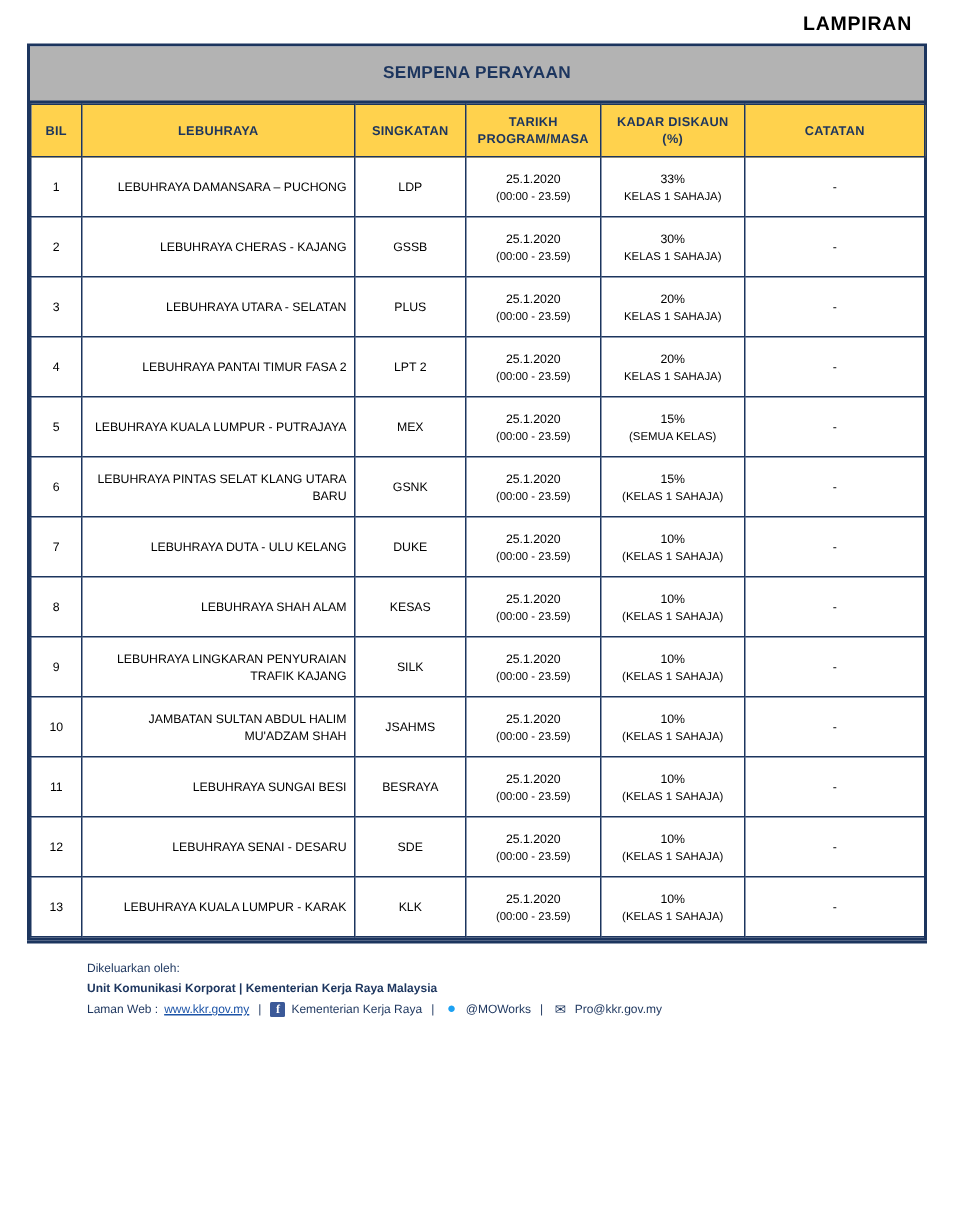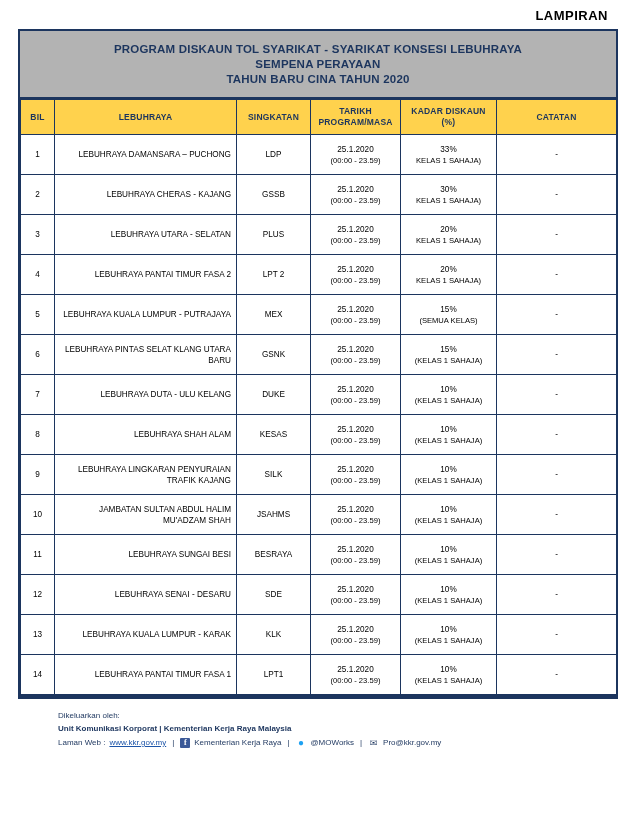--- a/index.html
+++ b/index.html
@@ -156,23 +156,21 @@
 </head>
 <body>
 
 <div class="page">
 
   <div class="lampiran">LAMPIRAN</div>
 
   <div class="doc-frame">
 
     <div class="title-band">
-      <div class="line">PROGRAM DISKAUN TOL SYARIKAT - SYARIKAT KONSESI LEBUHRAYA</div>
       <div class="line">SEMPENA PERAYAAN</div>
-      <div class="line">TAHUN BARU CINA TAHUN 2020</div>
     </div>
 
 
     <table class="main">
       <colgroup>
         <col class="col-bil">
         <col class="col-lebuhraya">
         <col class="col-singkatan">
         <col class="col-tarikh">
         <col class="col-kadar">
@@ -360,34 +358,20 @@
           <td class="c-kadar">
             <div>10%</div>
             <div class="sub">(KELAS 1 SAHAJA)</div>
           </td>
           <td class="c-catatan">-</td>
         </tr>
         <tr>
           <td class="c-bil">13</td>
           <td class="c-name">LEBUHRAYA KUALA LUMPUR - KARAK</td>
           <td class="c-sing">KLK</td>
-          <td class="c-tarikh">
-            <div>25.1.2020</div>
-            <div class="small">(00:00 - 23.59)</div>
-          </td>
-          <td class="c-kadar">
-            <div>10%</div>
-            <div class="sub">(KELAS 1 SAHAJA)</div>
-          </td>
-          <td class="c-catatan">-</td>
-        </tr>
-        <tr>
-          <td class="c-bil">14</td>
-          <td class="c-name">LEBUHRAYA PANTAI TIMUR FASA 1</td>
-          <td class="c-sing">LPT1</td>
           <td class="c-tarikh">
             <div>25.1.2020</div>
             <div class="small">(00:00 - 23.59)</div>
           </td>
           <td class="c-kadar">
             <div>10%</div>
             <div class="sub">(KELAS 1 SAHAJA)</div>
           </td>
           <td class="c-catatan">-</td>
         </tr>

